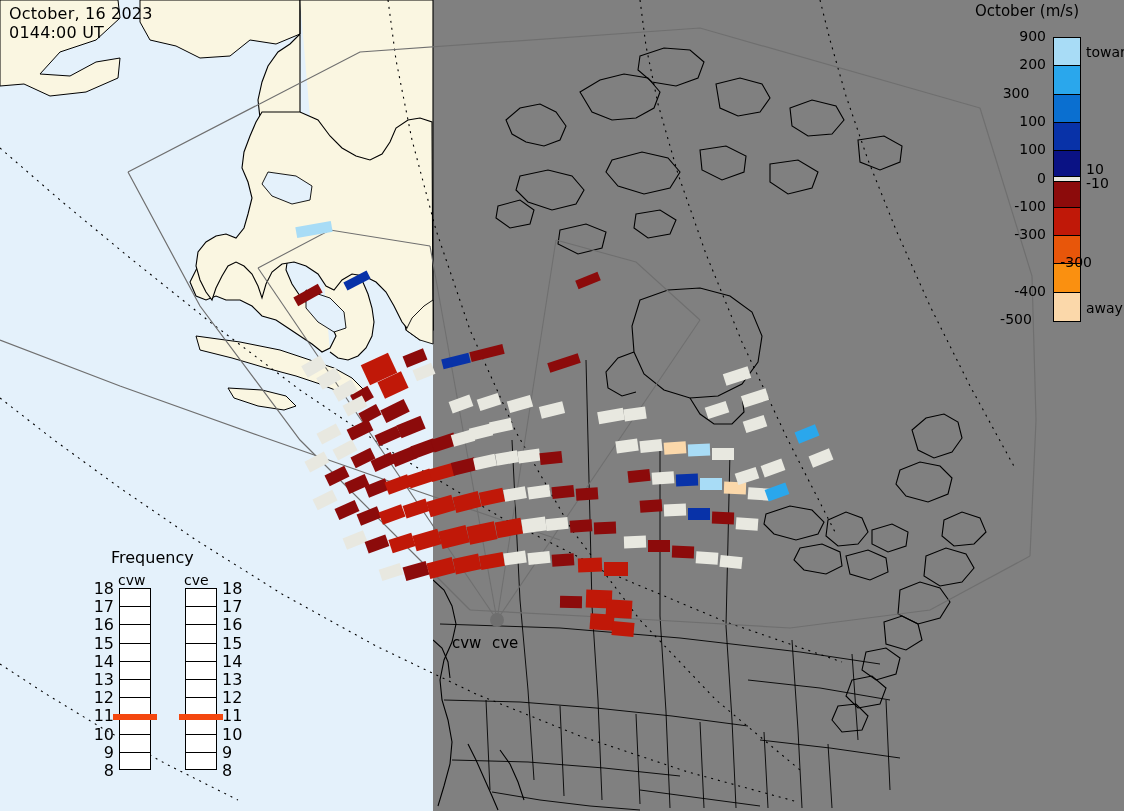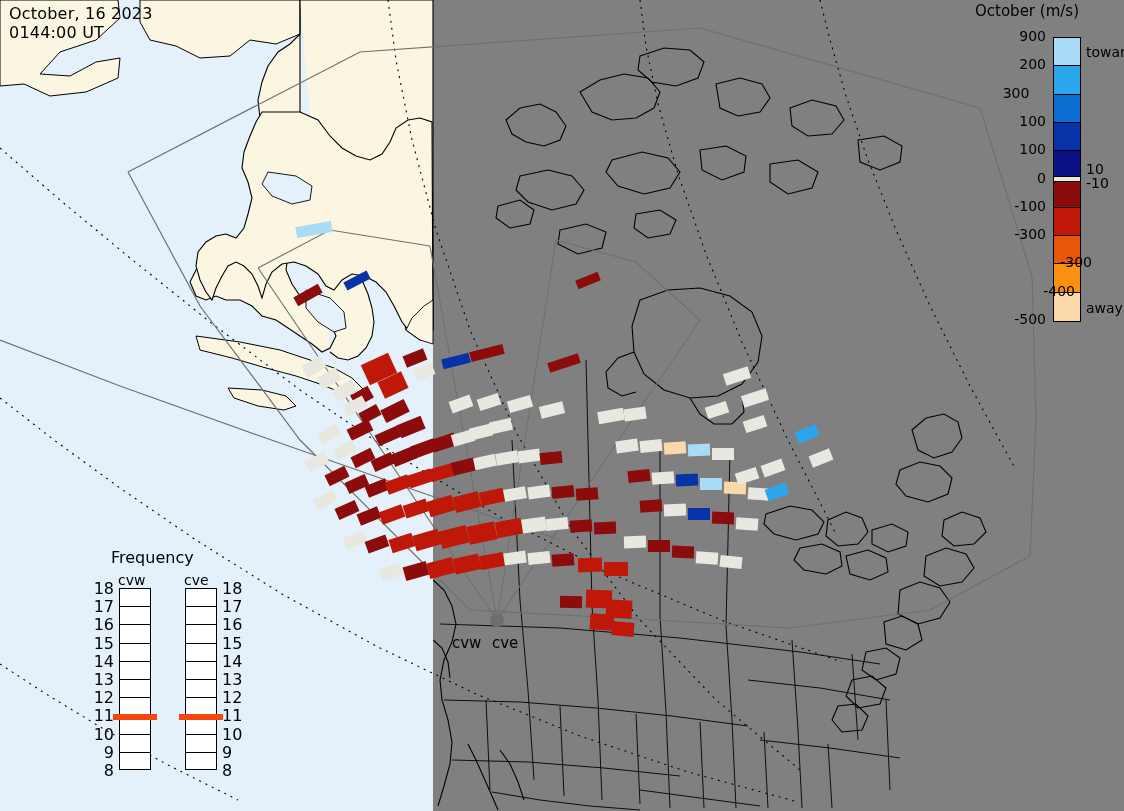--- a/index.html
+++ b/index.html
@@ -344,22 +344,22 @@
     <div id="cbar-ticks">
         <div class="cb-tick" style="left: 986px; top: 28px;">900</div>
         <div class="cb-tick" style="left: 986px; top: 56.3px;">200</div>
         <div class="cb-tick" style="left: 986px; top: 84.6px; text-align: center;">300</div>
         <div class="cb-tick" style="left: 986px; top: 112.9px;">100</div>
         <div class="cb-tick" style="left: 986px; top: 141.2px;">100</div>
         <div class="cb-tick" style="left: 986px; top: 169.5px;">0</div>
         <div class="cb-tick" style="left: 986px; top: 197.8px;">-100</div>
         <div class="cb-tick" style="left: 986px; top: 226.1px;">-300</div>
         <div class="cb-tick" style="left: 1032px; top: 254.4px;">-300</div>
-        <div class="cb-tick" style="left: 1015px; top: 282.7px;">-400</div>
-        <div class="cb-tick" style="left: 986px; top: 311px;">-500</div>
+        <div class="cb-tick" style="left: 986px; top: 282.7px;">-400</div>
+        <div class="cb-tick" style="left: 986px; top: 311px; text-align: center;">-500</div>
       </div>
     <div class="cb-side" id="cb-toward" style="left:1086px;top:44px;">toward</div>
     <div class="cb-side" id="cb-away" style="left:1086px;top:300px;">away</div>
     <div class="cb-side" id="cb-in-top" style="left:1086px;top:161px;">10</div>
     <div class="cb-side" id="cb-in-bot" style="left:1086px;top:175px;">-10</div>
   </div>
 
   <div id="freq-legend">
     <div id="freq-title" class="txt">Frequency</div>
     <div class="freq-col-name" style="left:118px;top:572px;">cvw</div>

